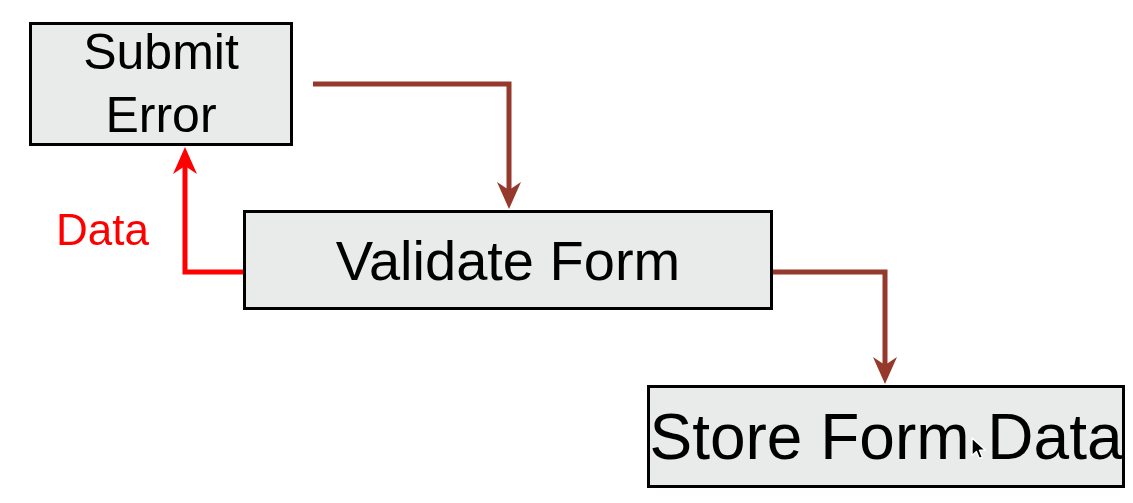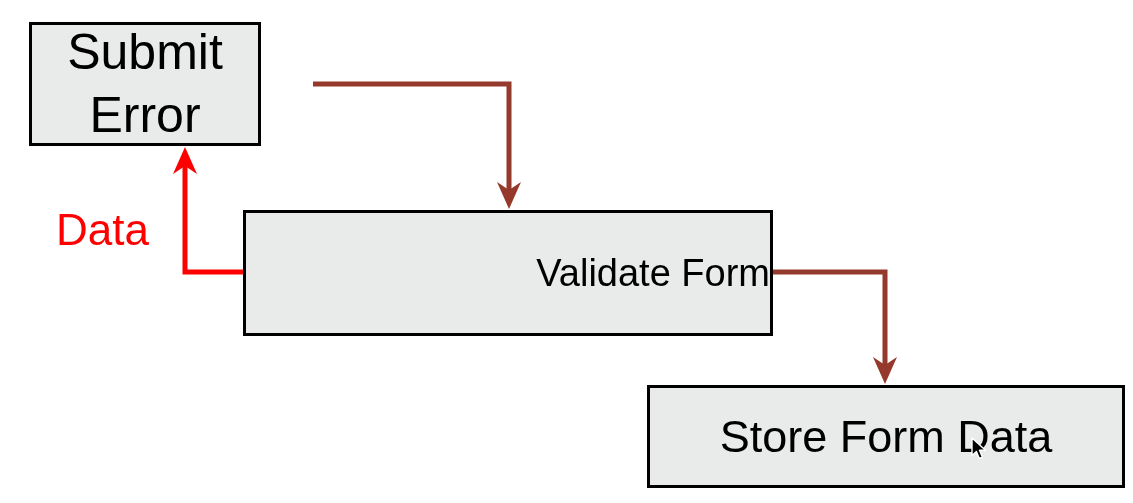--- a/index.html
+++ b/index.html
@@ -34,40 +34,39 @@
     text-align: center;
     color: #000000;
   }
   .node .line {
     display: block;
     white-space: nowrap;
   }
   #node-submit {
     left: 29px;
     top: 22px;
-    width: 232px;
+    width: 264px;
     height: 124px;
     font-size: 50px;
     line-height: 63px;
   }
   #node-validate {
     left: 243px;
     top: 210px;
     width: 530px;
-    height: 126px;
-    font-size: 38px;
+    height: 100px;
+    font-size: 56px;
     line-height: 63px;
-    align-items: flex-end;
   }
   #node-store {
     left: 647px;
     top: 385px;
     width: 478px;
     height: 103px;
-    font-size: 45px;
+    font-size: 64px;
     line-height: 70px;
   }
   .error-label {
     position: absolute;
     left: 56px;
     top: 206px;
     font-size: 44px;
     line-height: 48px;
     color: #ff0000;
     white-space: nowrap;

